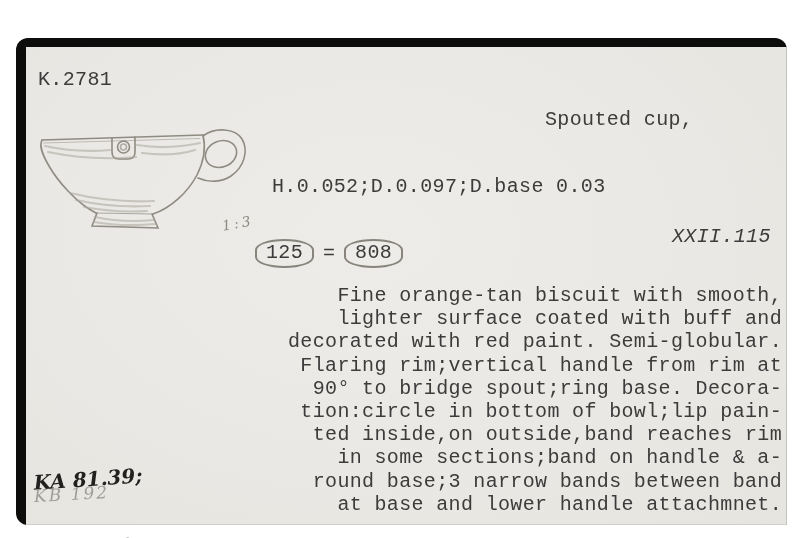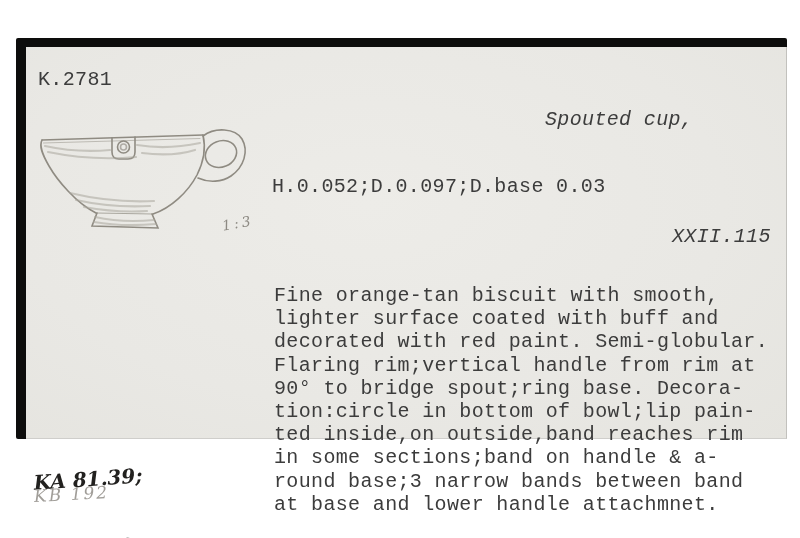--- a/index.html
+++ b/index.html
@@ -2,50 +2,50 @@
 <html><head>
 <meta charset="utf-8">
 <style>
   html,body{margin:0;padding:0;}
   body{
     width:800px;height:538px;overflow:hidden;background:#ffffff;
     font-family:"Liberation Mono","DejaVu Sans Mono",monospace;
     position:relative;
   }
   .frame{
-    position:absolute;left:16px;top:38px;width:771px;height:401px;
-    background:#0d0d0c;border-radius:2px;
+    position:absolute;left:16px;top:38px;width:771px;height:487px;
+    background:#0d0d0c;border-radius:12px;
   }
   .card{
     position:absolute;left:10px;top:9px;right:0;bottom:0;
     background:radial-gradient(ellipse at 45% 40%, #edece8 0%, #e9e8e4 60%, #e5e4df 100%);
     border-right:1px solid #c2c1bd;border-bottom:1px solid #cfcecb;
     color:#3c3c3c;
   }
   .type{
     font-size:20px;letter-spacing:0.35px;line-height:23.2px;
     color:#3c3c3c;white-space:pre;
   }
   .k-number{position:absolute;left:12px;top:21px;}
-  .title{position:absolute;left:519px;top:15px;text-align:right;font-style:italic;}
+  .title{position:absolute;left:519px;top:15px;text-align:right;}
   .title .l2{padding-left:21px;}
   .dims{position:absolute;left:246px;top:82px;text-align:right;}
   .context{position:absolute;left:247px;top:150px;}
   .refs{position:absolute;left:646px;top:132px;font-style:italic;}
   .refs .l2{padding-left:13px;}
   .equation{
     position:absolute;left:229px;top:192px;display:flex;align-items:center;
   }
   .circled{
     display:inline-block;padding:0 9px 2px 9px;
     border:2px solid rgba(110,106,98,.8);border-radius:46px / 17px;
     font-size:20px;letter-spacing:0.35px;color:#3c3c3c;
   }
   .eq-sign{margin:0 9px;font-size:20px;color:#3c3c3c;}
-  .description{position:absolute;left:248px;top:237px;}
+  .description{position:absolute;left:262px;top:237px;text-align:right;}
   .description div:last-child{}
   .hand{
     font-family:"DejaVu Serif","Liberation Serif",serif;font-style:italic;
     position:absolute;white-space:pre;
   }
   .ka{
     left:10px;top:375px;color:#22211f;font-size:20px;line-height:23px;
     transform:rotate(-4deg);font-weight:600;
   }
   .ka .l2{padding-left:14px;letter-spacing:1px;}
@@ -114,20 +114,25 @@
         <div>H.0.052;D.0.097;D.base 0.03</div>
       </div>
 
       <div class="type context">
       </div>
 
       <div class="type refs">
         <div>XXII.115</div>
       </div>
 
+      <div class="equation">
+        <span class="circled">125</span>
+        <span class="eq-sign">=</span>
+        <span class="circled">808</span>
+      </div>
 
       <div class="type description"><div>Fine orange-tan biscuit with smooth,</div><div>lighter surface coated with buff and</div><div>decorated with red paint. Semi-globular.</div><div>Flaring rim;vertical handle from rim at</div><div>90° to bridge spout;ring base. Decora-</div><div>tion:circle in bottom of bowl;lip pain-</div><div>ted inside,on outside,band reaches rim</div><div>in some sections;band on handle &amp; a-</div><div>round base;3 narrow bands between band</div><div>at base and lower handle attachmnet.</div></div>
 
       <div class="hand ka">
         <div>KA 81.39;</div>
         <div class="l2">112.22</div>
       </div>
 
       <div class="hand kb">KB 192</div>
 

